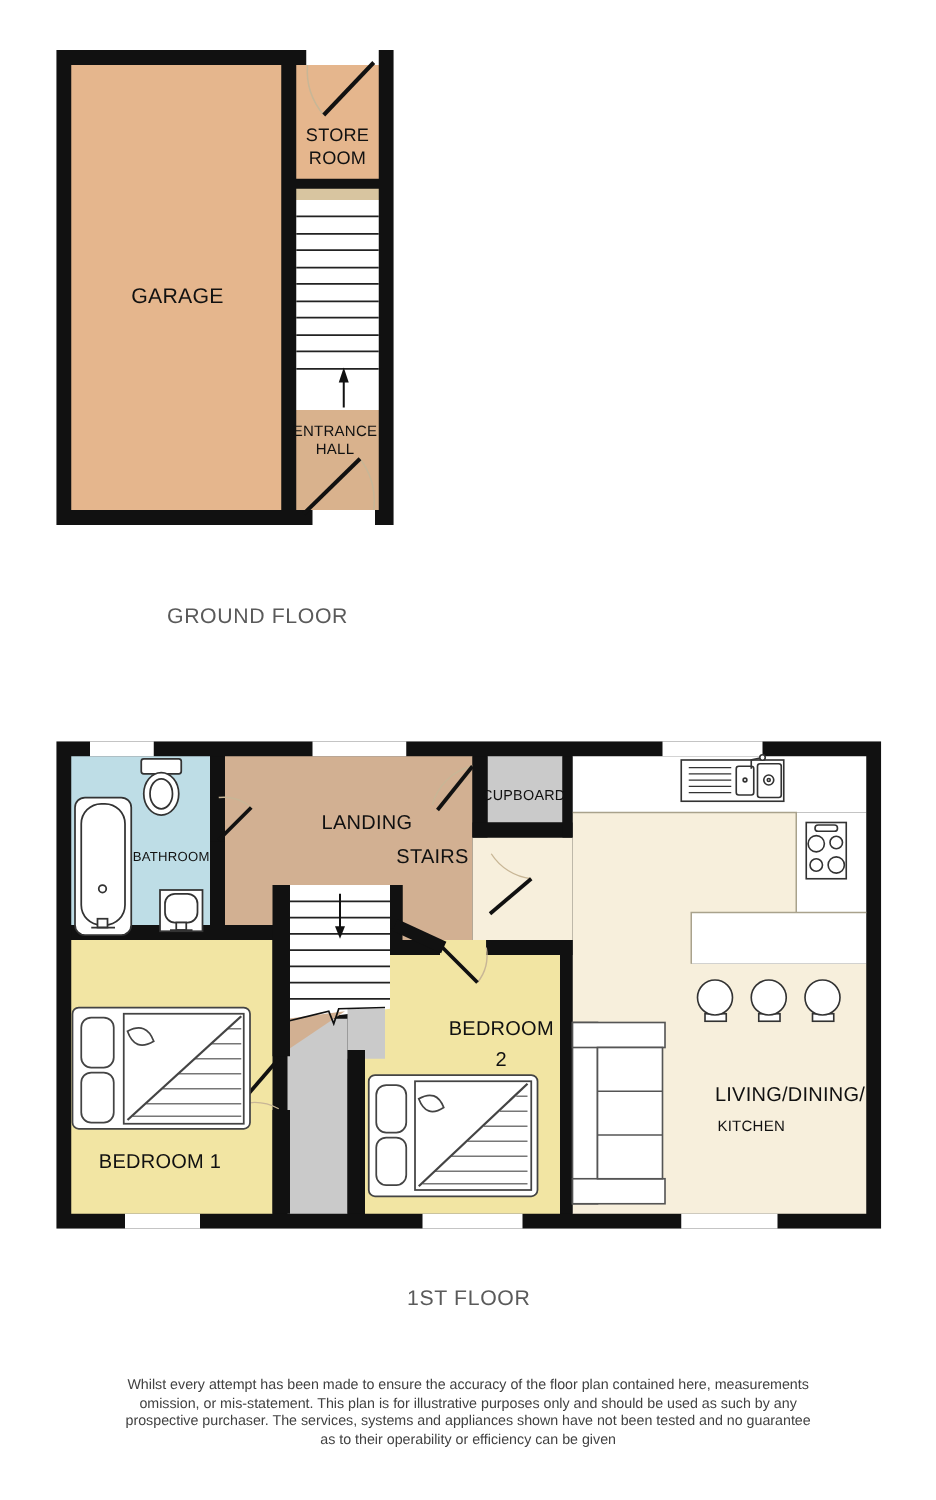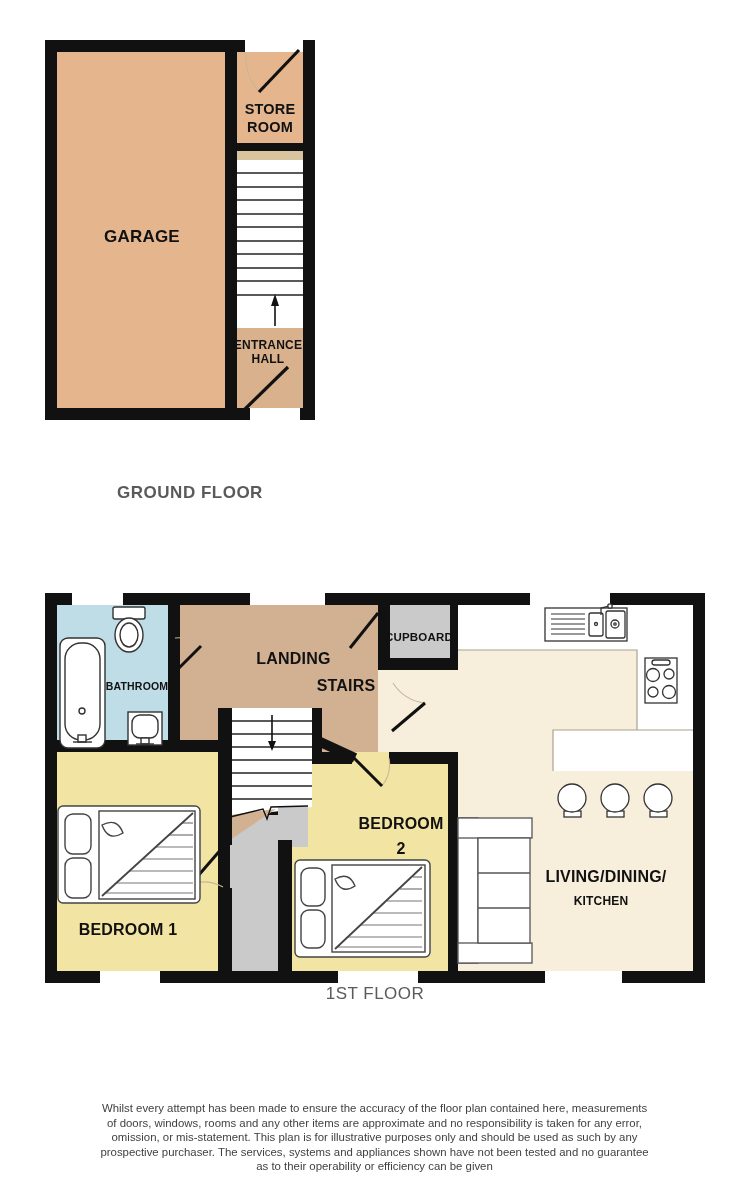--- a/index.html
+++ b/index.html
@@ -1,19 +1,19 @@
 <!DOCTYPE html>
 <html><head>
 <meta charset="utf-8">
 <style>
   html,body{margin:0;padding:0;background:#ffffff;}
   #canvas{position:relative;width:749px;height:1200px;background:#ffffff;overflow:hidden;
           font-family:"Liberation Sans",sans-serif;}
   svg{position:absolute;display:block;}
-  .lbl{position:absolute;transform:translate(-50%,-50%);font-weight:bold;color:#111;
+  .lbl{position:absolute;transform:translate(-50%,-50%);font-weight:normal;color:#111;
        white-space:nowrap;letter-spacing:.2px;}
   .caption{position:absolute;transform:translate(-50%,-50%);color:#5a5a5a;font-size:17px;
        letter-spacing:.5px;white-space:nowrap;}
   #footer{position:absolute;left:0;top:1101px;width:749px;text-align:center;color:#414141;
        font-size:11.4px;line-height:14.6px;}
 </style>
 </head>
 <body>
 
 <div id="canvas">
@@ -57,21 +57,21 @@
       <path d="M243,327 A57,57 0 0 1 254,368" stroke="#c8b696" stroke-width="1.2" fill="none"></path>
       <line x1="198" y1="371" x2="243" y2="327" stroke="#111" stroke-width="3.2"></line>
     </g>
   </svg>
 
   <div class="lbl" style="left:142px;top:237px;font-size:17px;">GARAGE</div>
   <div class="lbl" style="left:270px;top:109px;font-size:14.5px;">STORE</div>
   <div class="lbl" style="left:270px;top:127px;font-size:14.5px;">ROOM</div>
   <div class="lbl" style="left:268px;top:345px;font-size:12px;">ENTRANCE</div>
   <div class="lbl" style="left:268px;top:359px;font-size:12px;">HALL</div>
-  <div class="caption" style="left:190px;top:493px;font-weight:bold;">GROUND FLOOR</div>
+  <div class="caption" style="left:206px;top:493px;">GROUND FLOOR</div>
 
   <svg style="left:45px;top:593px;" width="660" height="390" viewBox="0 0 660 390">
 
     <rect x="0" y="0" width="660" height="390" fill="#111"></rect>
 
     <rect x="12" y="12" width="111" height="135" fill="#bedde6"></rect>
     <path d="M135,12 H333 V159 H277 V115 H176 V147 H135 Z" fill="#d2b092"></path>
     <rect x="345" y="12" width="60" height="53" fill="#cacaca"></rect>
     <rect x="333" y="77" width="80" height="82" fill="#f7efdc"></rect>
     <path d="M413,57 H592 V137 H508 V178 H648 V378 H413 Z" fill="#f7efdc"></path>
@@ -249,25 +249,24 @@
     </g>
   </svg>
 
   <div class="lbl" style="left:137px;top:686px;font-size:10.5px;">BATHROOM</div>
   <div class="lbl" style="left:281px;top:659px;font-size:16px;padding-left:25px;">LANDING</div>
   <div class="lbl" style="left:346px;top:686px;font-size:16px;text-align:right;">STAIRS</div>
   <div class="lbl" style="left:419px;top:637px;font-size:11.5px;">CUPBOARD</div>
   <div class="lbl" style="left:128px;top:930px;font-size:16px;">BEDROOM 1</div>
   <div class="lbl" style="left:401px;top:824px;font-size:16px;">BEDROOM</div>
   <div class="lbl" style="left:401px;top:849px;font-size:16px;">2</div>
-  <div class="lbl" style="left:606px;top:877px;font-size:16px;">LIVING/DINING/</div>
+  <div class="lbl" style="left:632px;top:877px;font-size:16px;">LIVING/DINING/</div>
   <div class="lbl" style="left:601px;top:901px;font-size:12px;">KITCHEN</div>
-  <div class="caption" style="left:375px;top:994px;">1ST FLOOR</div>
+  <div class="caption" style="left:375px;top:1039px;">1ST FLOOR</div>
 
   <div id="footer">
     <div>Whilst every attempt has been made to ensure the accuracy of the floor plan contained here, measurements</div>
-    <div>of doors, windows, rooms and any other items are approximate and no responsibility is taken for any error,</div>
     <div>omission, or mis-statement. This plan is for illustrative purposes only and should be used as such by any</div>
     <div>prospective purchaser. The services, systems and appliances shown have not been tested and no guarantee</div>
     <div>as to their operability or efficiency can be given</div>
   </div>
 
 </div>
 
 </body></html>

